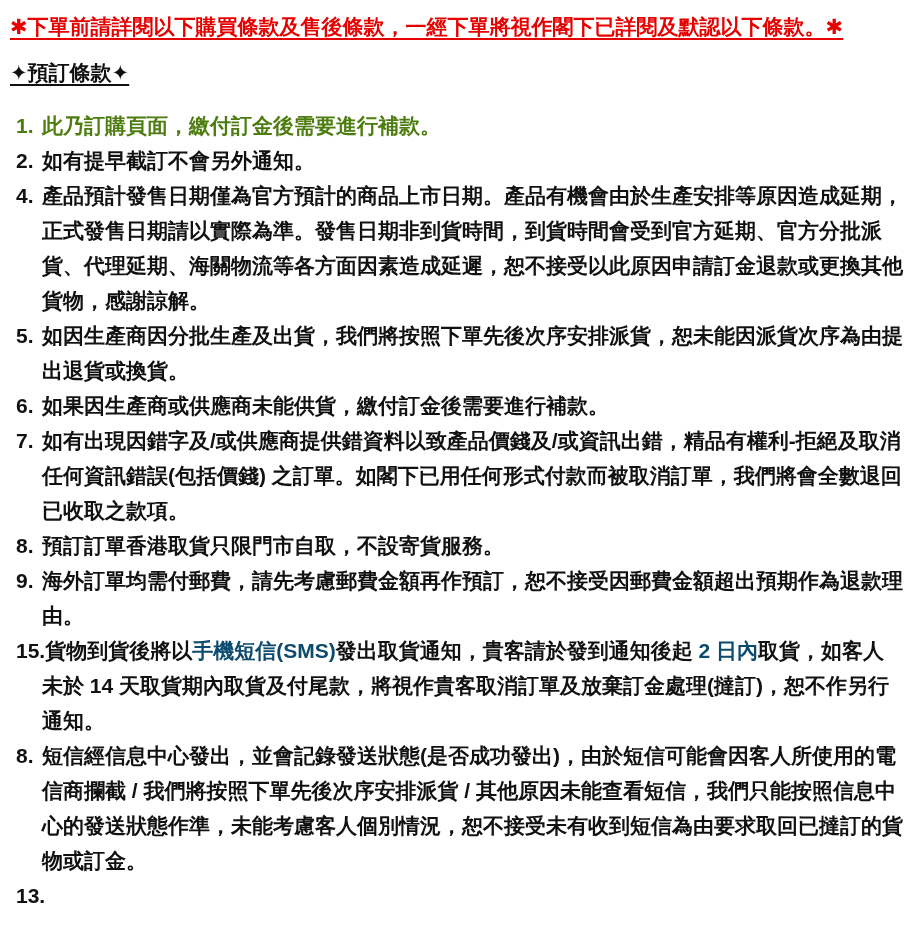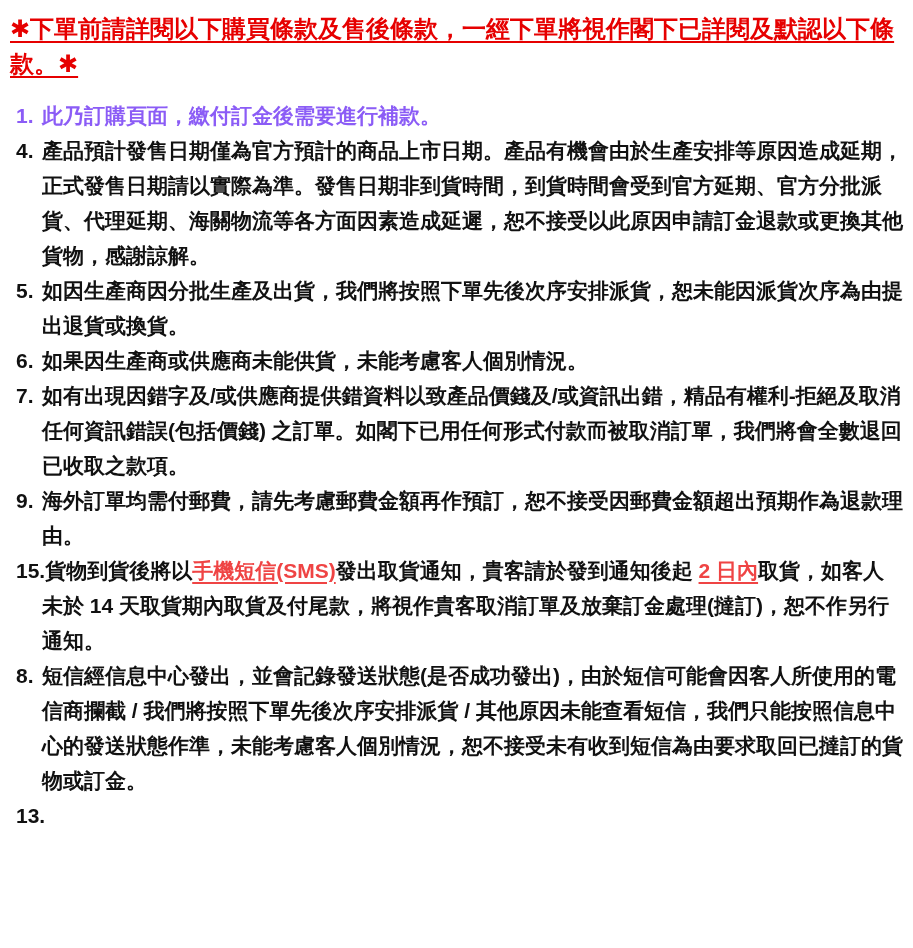--- a/index.html
+++ b/index.html
@@ -14,21 +14,21 @@
     font-family: "Liberation Sans", "DejaVu Sans", sans-serif;
     font-weight: bold;
     color: #1a1a1a;
     box-sizing: border-box;
   }
   .page {
     padding: 10px 8px 0 10px;
     box-sizing: border-box;
   }
   .notice {
-    font-size: 24px;
+    font-size: 21px;
     line-height: 1.45;
     color: #e60000;
     text-decoration: underline;
     text-underline-offset: 4px;
     margin: 2px 0 16px 0;
     letter-spacing: 0px;
   }
   .section-title {
     font-size: 21px;
     line-height: 1.4;
@@ -43,44 +43,46 @@
     padding: 0;
     font-size: 21px;
     line-height: 35px;
   }
   ol.terms li {
     margin: 0 0 0 32px;
     text-indent: -26px;
     color: #111111;
   }
   ol.terms li.red {
-    color: #8b5cf6;
+    color: #4d7c0f;
   }
   ol.terms .num {
     display: inline-block;
     min-width: 26px;
     text-indent: 0;
   }
   .seg-red {
-    color: #ef4444;
-    text-decoration: underline;
+    color: #0c4a6e;
     text-underline-offset: 4px;
   }
 </style>
 </head>
 <body>
 
 <div class="page">
   <div class="notice">✱下單前請詳閱以下購買條款及售後條款，一經下單將視作閣下已詳閱及默認以下條款。✱</div>
 
+  <div class="section-title">✦預訂條款✦</div>
 
   <ol class="terms">
       <li class="red"><span class="num">1.</span><span>此乃訂購頁面，繳付訂金後需要進行補款。</span></li>
+      <li><span class="num">2.</span><span>如有提早截訂不會另外通知。</span></li>
       <li><span class="num">4.</span><span>產品預計發售日期僅為官方預計的商品上市日期。產品有機會由於生產安排等原因造成延期，正式發售日期請以實際為準。發售日期非到貨時間，到貨時間會受到官方延期、官方分批派貨、代理延期、海關物流等各方面因素造成延遲，恕不接受以此原因申請訂金退款或更換其他貨物，感謝諒解。</span></li>
       <li><span class="num">5.</span><span>如因生產商因分批生產及出貨，我們將按照下單先後次序安排派貨，恕未能因派貨次序為由提出退貨或換貨。</span></li>
-      <li><span class="num">6.</span><span>如果因生產商或供應商未能供貨，未能考慮客人個別情況。</span></li>
+      <li><span class="num">6.</span><span>如果因生產商或供應商未能供貨，繳付訂金後需要進行補款。</span></li>
       <li><span class="num">7.</span><span>如有出現因錯字及/或供應商提供錯資料以致產品價錢及/或資訊出錯，精品有權利-拒絕及取消任何資訊錯誤(包括價錢) 之訂單。如閣下已用任何形式付款而被取消訂單，我們將會全數退回已收取之款項。</span></li>
+      <li><span class="num">8.</span><span>預訂訂單香港取貨只限門市自取，不設寄貨服務。</span></li>
       <li><span class="num">9.</span><span>海外訂單均需付郵費，請先考慮郵費金額再作預訂，恕不接受因郵費金額超出預期作為退款理由。</span></li>
       <li><span class="num">15.</span><span>貨物到貨後將以</span><span class="seg-red">手機短信(SMS)</span><span>發出取貨通知，貴客請於發到通知後起 </span><span class="seg-red">2 日內</span><span>取貨，如客人未於 14 天取貨期內取貨及付尾款，將視作貴客取消訂單及放棄訂金處理(撻訂)，恕不作另行通知。</span></li>
       <li><span class="num">8.</span><span>短信經信息中心發出，並會記錄發送狀態(是否成功發出)，由於短信可能會因客人所使用的電信商攔截 / 我們將按照下單先後次序安排派貨 / 其他原因未能查看短信，我們只能按照信息中心的發送狀態作準，未能考慮客人個別情況，恕不接受未有收到短信為由要求取回已撻訂的貨物或訂金。</span></li>
       <li><span class="num">13.</span></li>
     </ol>
 </div>
 
 </body></html>

